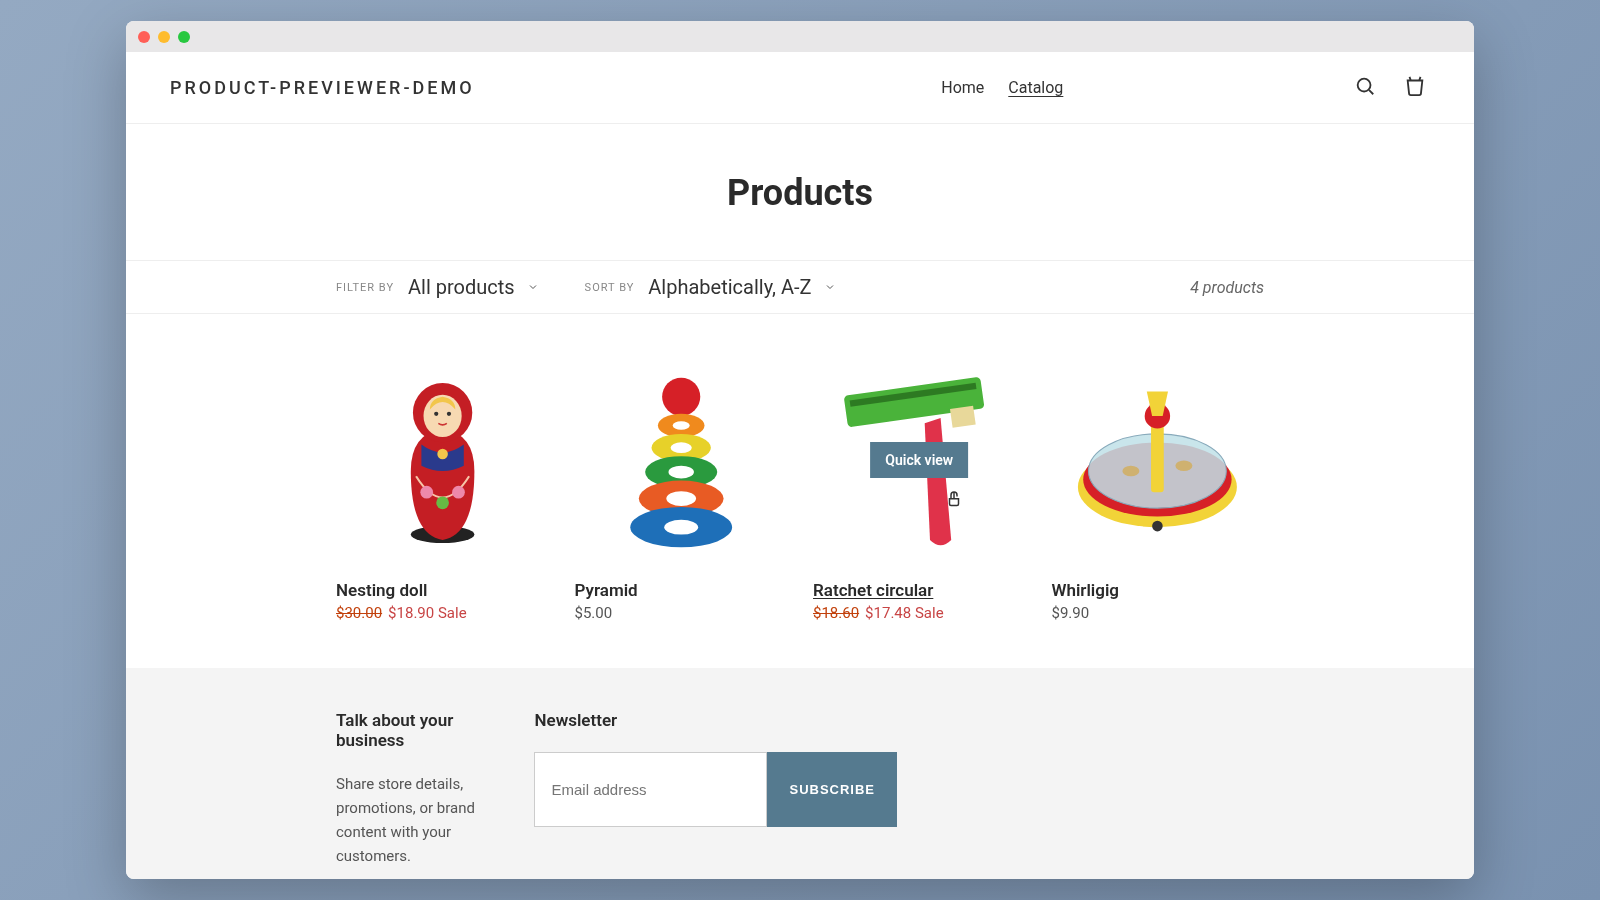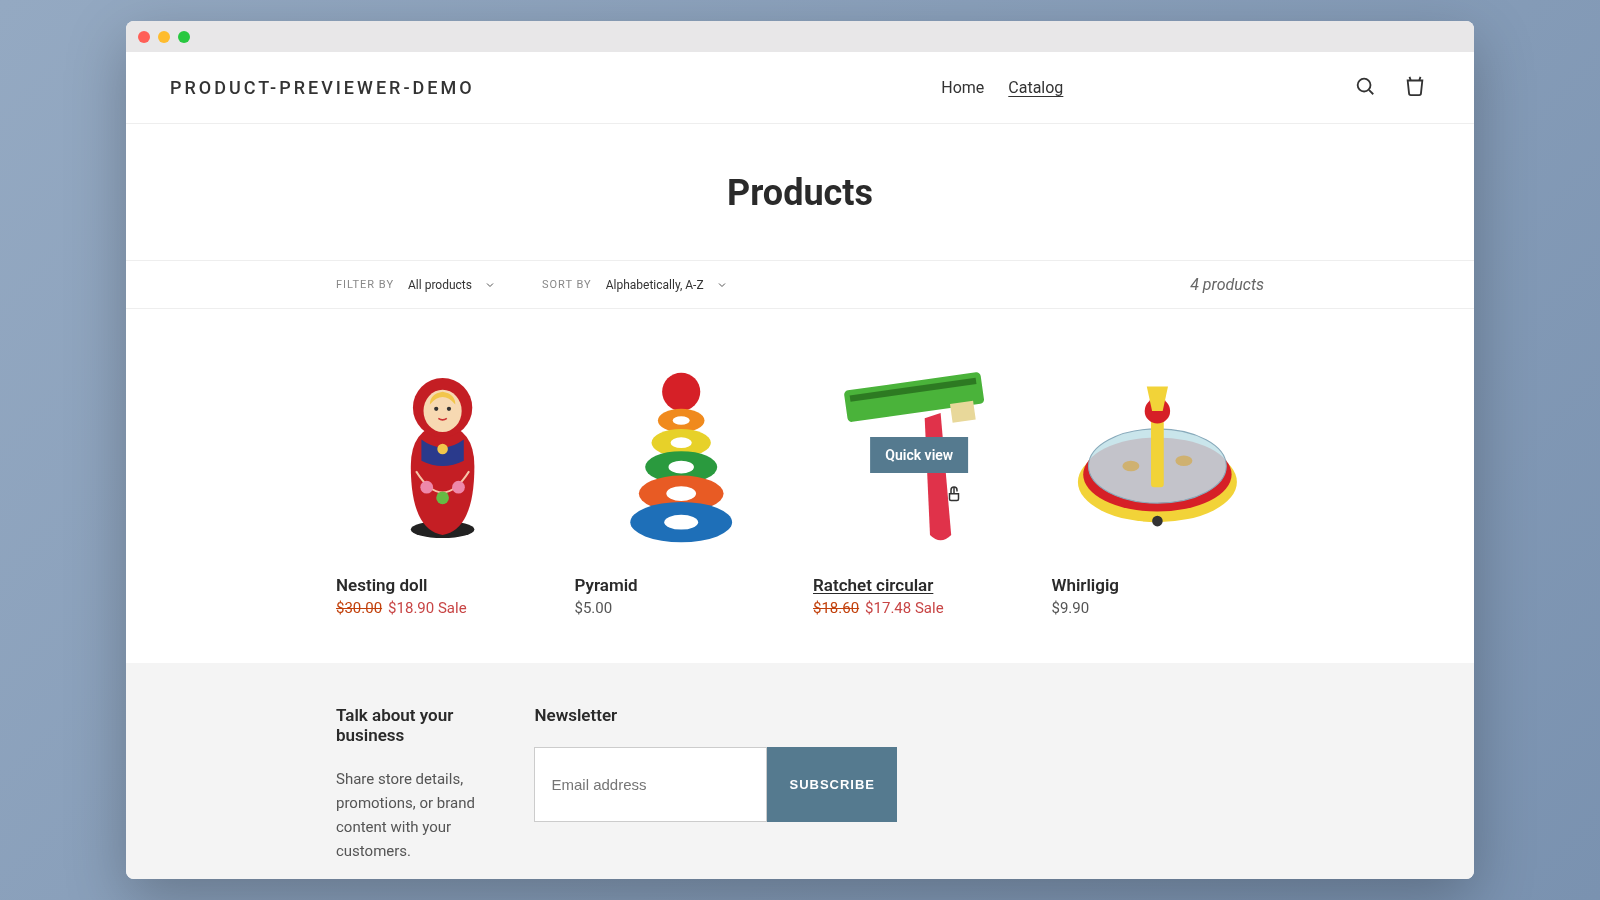--- a/index.html
+++ b/index.html
@@ -65,21 +65,21 @@
   padding: 14px 12px;
   border-top: 1px solid #eee;
   border-bottom: 1px solid #eee;
   margin: 0 0;
   padding-left: 210px;
   padding-right: 210px;
 }
 .filter-group { display: flex; align-items: center; gap: 14px; margin-right: 46px; }
 .filter-label { font-size: 11px; letter-spacing: 1px; color: #888; text-transform: uppercase; }
 .select-wrap { display: flex; align-items: center; gap: 12px; cursor: pointer; }
-.select-text { font-size: 12px; color: #333; }
+.select-text { font-size: 20px; color: #333; }
 .chev { color: #555; }
 .count { margin-left: auto; font-style: italic; color: #666; font-size: 16px; }
 .grid {
   display: grid;
   grid-template-columns: repeat(4, 1fr);
   gap: 26px;
   padding: 40px 210px 46px;
 }
 .card { cursor: pointer; position: relative; }
 .card-img {

